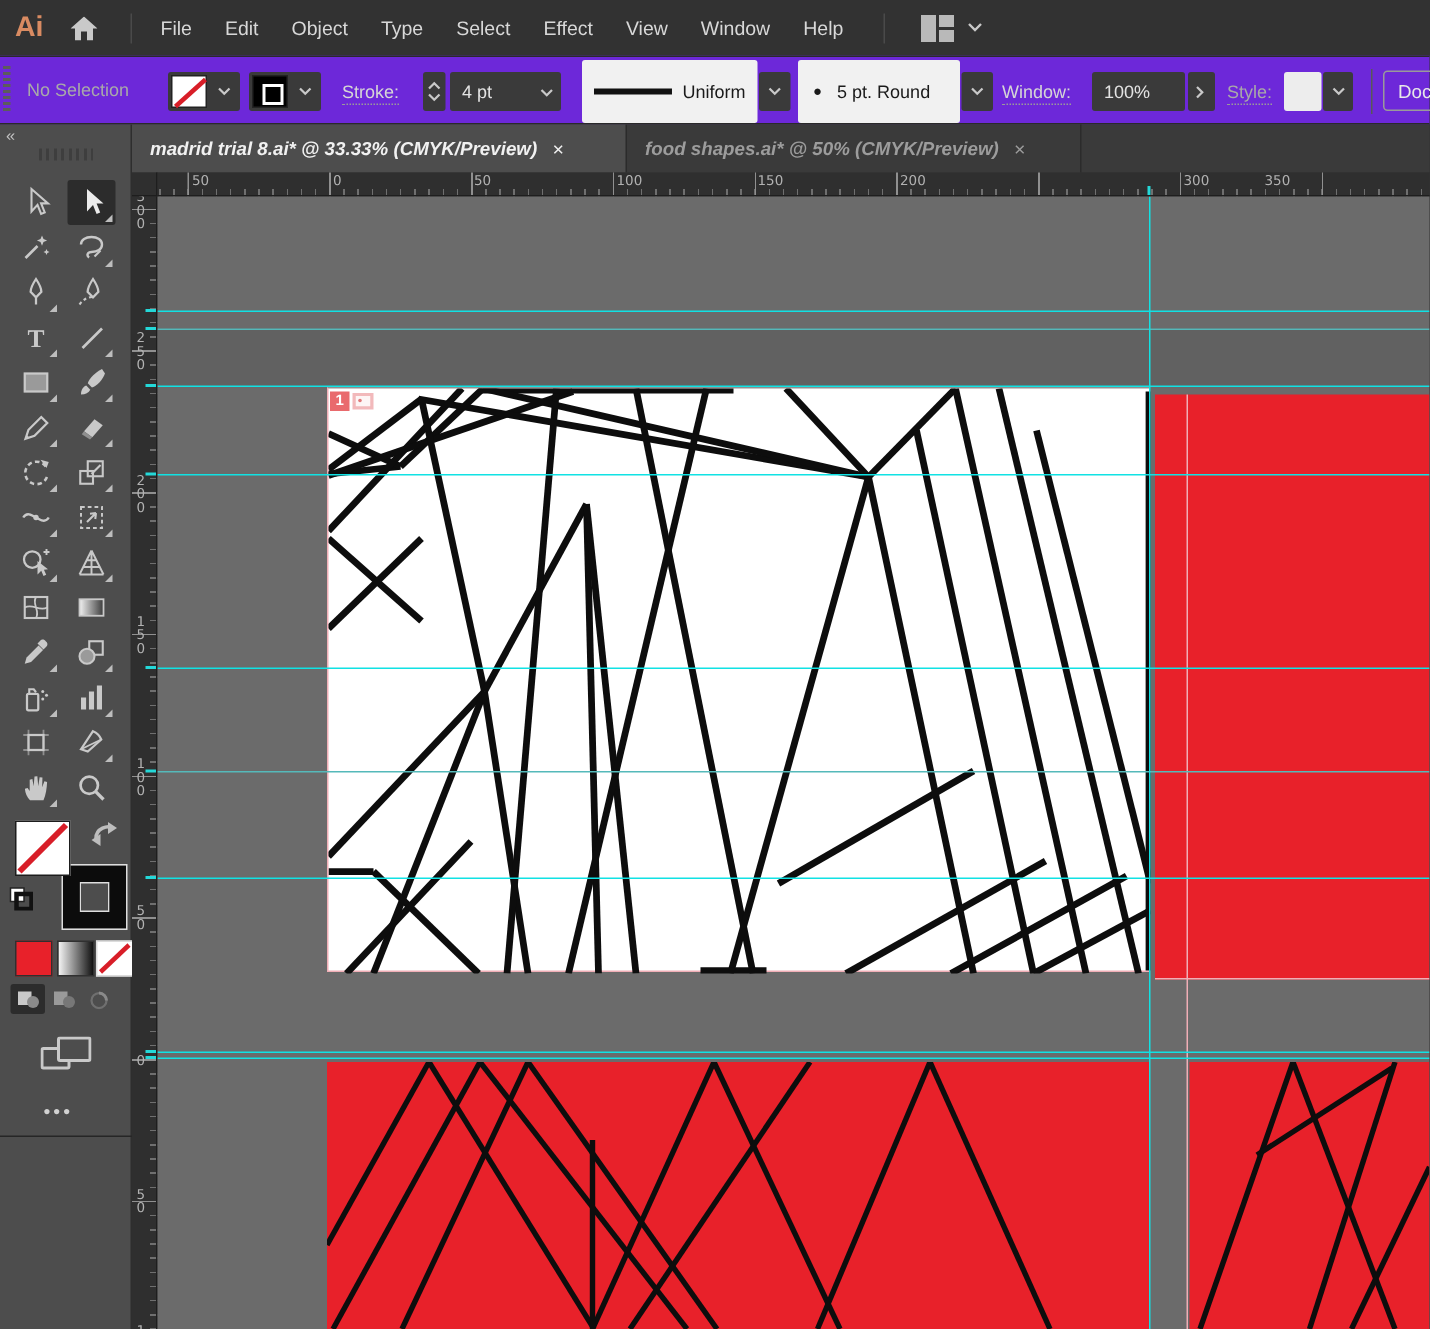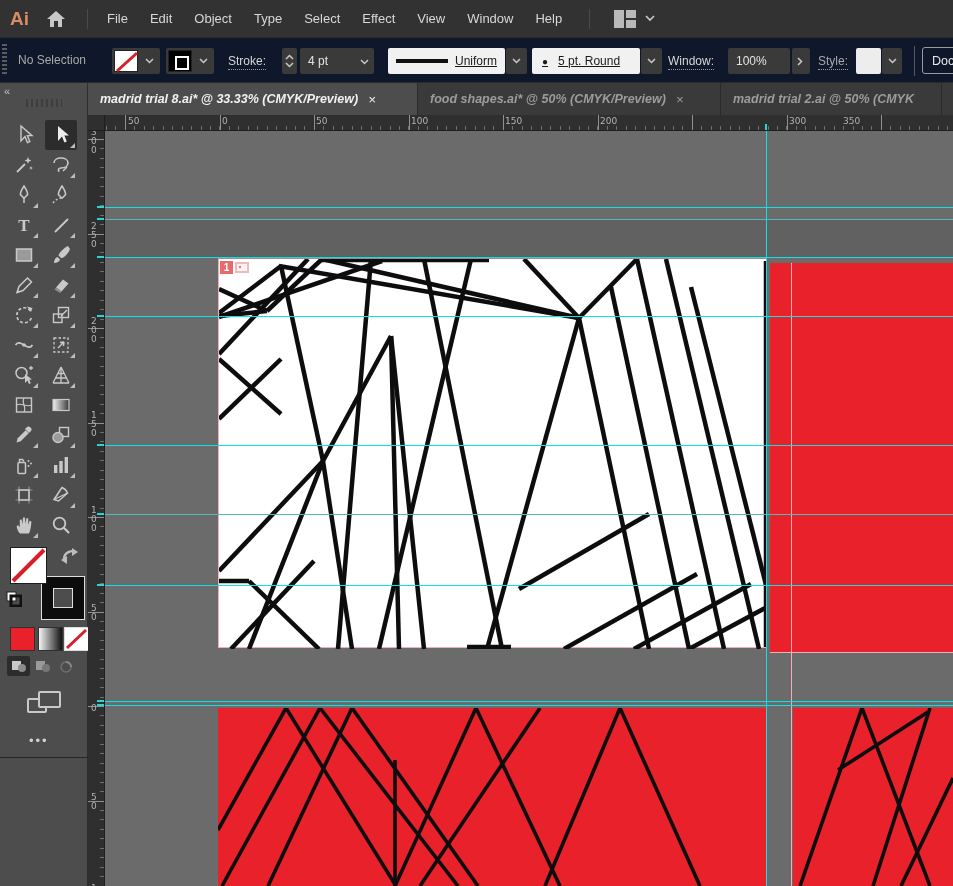--- a/index.html
+++ b/index.html
@@ -8,37 +8,37 @@
   
   #menubar{position:absolute;left:0;top:0;width:953px;height:37px;background:#323232;
     display:flex;align-items:center;color:#d8d8d8;font-size:13px;}
   .ai-logo{color:#d98b62;font-size:19px;font-weight:bold;margin:0 0 0 10px;letter-spacing:0;}
   .home{margin:0 14px 0 18px;display:flex;align-items:center;}
   .vdiv{width:1px;height:20px;background:#4a4a4a;margin:0 8px;}
   #menus{display:flex;align-items:center;}
   .mi{padding:0 11px;cursor:default;}
   .ws{display:flex;align-items:center;margin-left:16px;}
   
-  #ctrl{position:absolute;left:0;top:37px;width:953px;height:46px;background:#0f172a;
+  #ctrl{position:absolute;left:0;top:37px;width:953px;height:46px;background:#6d28d9;
     border-top:1px solid #2a2a2a;border-bottom:1px solid #2a2a2a;color:#cfcfcf;font-size:12px;}
   #ctrl .grip{position:absolute;left:2px;top:6px;width:5px;height:32px;
     background:repeating-linear-gradient(180deg,#5c5c5c 0 2px,transparent 2px 4px);}
   .nosel{position:absolute;left:18px;top:15px;color:#a9a9a9;}
   .cgroup{position:absolute;top:10px;height:26px;background:#3a3a3a;border-radius:2px;
     display:flex;align-items:center;}
   .swatch-fill{width:24px;height:22px;background:#fff;margin:0 2px;position:relative;border:1px solid #222;}
   .swatch-fill svg,.swatch-none svg{position:absolute;left:0;top:0;}
   .swatch-stroke{width:24px;height:22px;background:#000;margin:0 2px;position:relative;border:1px solid #222;}
   .swatch-stroke:after{content:"";position:absolute;left:6px;top:5px;width:10px;height:10px;border:2px solid #fff;}
   .chevbox{width:18px;height:26px;display:flex;align-items:center;justify-content:center;}
   .lbl{position:absolute;top:16px;color:#d6d6d6;}
   .lbl.dotted{border-bottom:1px dotted #9a9a9a;padding-bottom:1px;}
   .field{position:absolute;top:10px;height:26px;background:#3a3a3a;border-radius:2px;color:#e3e3e3;
     display:flex;align-items:center;padding-left:8px;}
-  .whitebox{height:26px;background:#f1f1f1;border-radius:2px;color:#1a1a1a;display:flex;align-items:center;text-decoration:underline;}
+  .whitebox{height:42px;background:#f1f1f1;border-radius:2px;color:#1a1a1a;display:flex;align-items:center;}
   .stepper{position:absolute;left:282px;top:10px;width:15px;height:26px;background:#3a3a3a;border-radius:2px;
     display:flex;flex-direction:column;align-items:center;justify-content:center;gap:2px;}
   .docbtn{position:absolute;left:922px;top:9px;height:27px;width:42px;border:1px solid #9a9a9a;
     border-radius:3px;color:#e8e8e8;display:flex;align-items:center;padding-left:9px;font-size:12.5px;}
   
   #tabbar{position:absolute;left:88px;top:83px;width:865px;height:32px;background:#3a3a3a;display:flex;font-style:italic;}
   .tab{height:32px;display:flex;align-items:center;font-size:12.5px;font-weight:bold;
     padding:0 10px 0 12px;border-right:1px solid #2b2b2b;white-space:nowrap;overflow:hidden;}
   .tab .x{margin-left:10px;font-weight:normal;font-size:13px;}
   .tab.active{background:#4d4d4d;color:#f1f1f1;}
@@ -233,23 +233,20 @@
 
 <div id="tabbar">
     <div class="tab active" style="width: 330px;">
       <span>madrid trial 8.ai* @ 33.33% (CMYK/Preview)</span>
       <span class="x">×</span>
     </div>
     <div class="tab inactive" style="width: 303px;">
       <span>food shapes.ai* @ 50% (CMYK/Preview)</span>
       <span class="x">×</span>
     </div>
-    <div class="tab inactive" style="width: 221px;">
-      <span>madrid trial 2.ai @ 50% (CMYK</span>
-    </div>
   </div>
 
 <div id="dock">
   <span class="collapse">«</span>
   <div class="dockgrip"></div>
   <div id="toolgrid">
       <div class="tcell" style="left: 8px; top: 37px;">
         <svg class="icon" width="22" height="22" viewBox="0 0 22 22">
           <path d="M8 2 L8 17 L12 12.6 L14.4 18.6 L16.8 17.6 L14.4 11.6 L19 11.6 Z" fill="none" stroke="#c9c9c9" stroke-width="1.4"></path>
         </svg>

